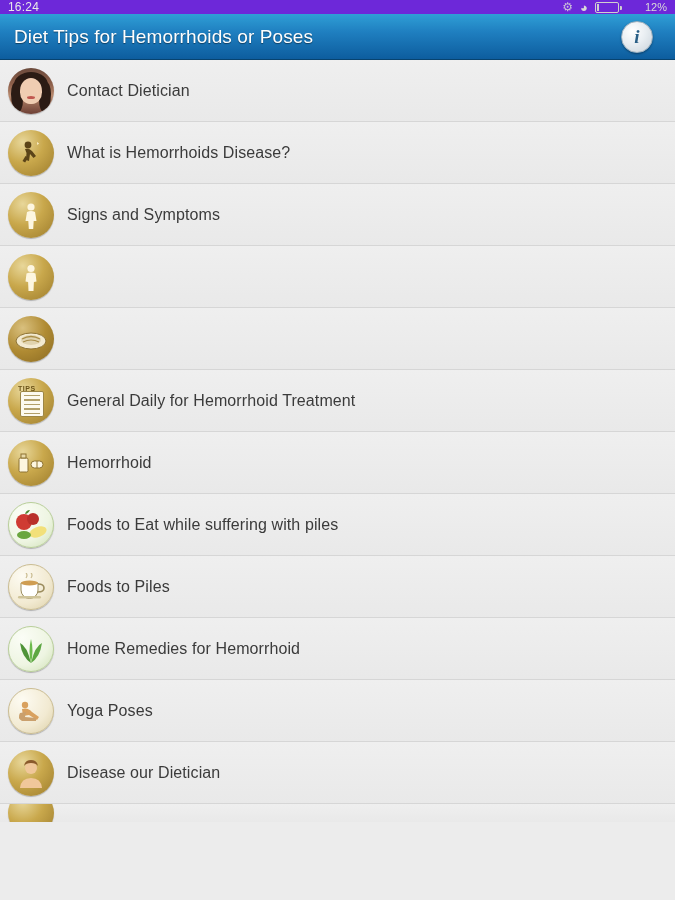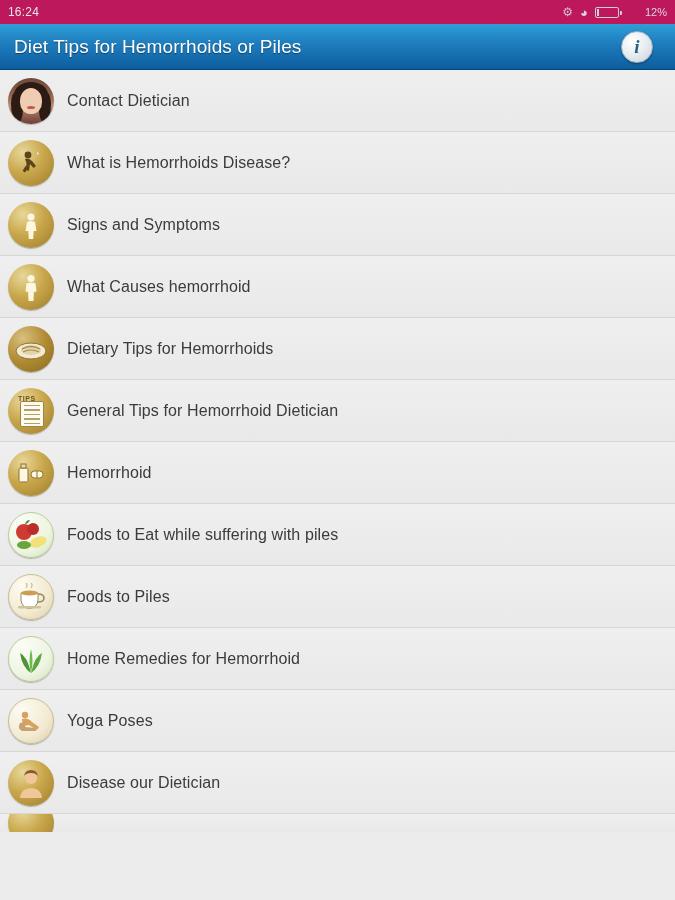--- a/index.html
+++ b/index.html
@@ -10,22 +10,22 @@
   body {
     width: 675px;
     height: 900px;
     overflow: hidden;
     font-family: "Liberation Sans", sans-serif;
     -webkit-font-smoothing: antialiased;
   }
 
   
   .statusbar {
-    height: 24px;
-    background: #be185d;
+    height: 14px;
+    background: #6d28d9;
     color: #ffffff;
     display: flex;
     align-items: center;
     padding: 0 8px;
     font-size: 12px;
     box-sizing: border-box;
   }
   .statusbar .clock {
     font-size: 12px;
     letter-spacing: 0.2px;
@@ -257,21 +257,21 @@
     <span class="si si-sync">⚙</span>
     <span class="si si-wifi">◕</span>
     <span class="battery">
         <span class="fill"></span>
       </span>
     <span class="batt-pct">12%</span>
   </span>
 </div>
 
 <div class="actionbar">
-  <div class="title">Diet Tips for Hemorrhoids or Piles</div>
+  <div class="title">Diet Tips for Hemorrhoids or Poses</div>
   <div class="info-btn">
     <span>i</span>
   </div>
 </div>
 
 <div class="list">
 
   <div class="row">
     <div class="av photo">
       <div class="hair"></div>
@@ -305,47 +305,45 @@
     <div class="label">Signs and Symptoms</div>
   </div>
 
   <div class="row">
     <div class="av gold">
       <svg width="30" height="30" viewBox="0 0 30 30">
         <circle cx="15" cy="6.5" r="3.6" fill="#fdf6e0"></circle>
         <path d="M10.5 11.5 q4.5 -2 9 0 l1 8 -2.6 0.4 -0.4 9 -5 0 -0.4 -9 -2.6 -0.4 z" fill="#fdf6e0"></path>
       </svg>
     </div>
-    <div class="label">What Causes hemorrhoid</div>
   </div>
 
   <div class="row">
     <div class="av gold-dark">
       <svg width="34" height="26" viewBox="0 0 34 26">
         <ellipse cx="17" cy="15" rx="15" ry="8" fill="#f3ead0" stroke="#8d7232" stroke-width="1"></ellipse>
         <ellipse cx="17" cy="14" rx="10" ry="5" fill="#e0d3ae"></ellipse>
         <path d="M8 13 q9 -5 18 0" stroke="#a98c45" stroke-width="1.4" fill="none"></path>
         <path d="M9 16 q8 -4 16 0" stroke="#a98c45" stroke-width="1.2" fill="none"></path>
       </svg>
     </div>
-    <div class="label">Dietary Tips for Hemorrhoids</div>
   </div>
 
   <div class="row">
     <div class="av gold">
       <div class="notepad">
           <i></i>
           <i></i>
           <i></i>
           <i></i>
           <i></i>
         </div>
       <div class="tips-badge">TIPS</div>
     </div>
-    <div class="label">General Tips for Hemorrhoid Dietician</div>
+    <div class="label">General Daily for Hemorrhoid Treatment</div>
   </div>
 
   <div class="row">
     <div class="av gold">
       <svg width="32" height="26" viewBox="0 0 32 26">
         <rect x="4" y="8" width="9" height="14" rx="1.5" fill="#fdf6e0" stroke="#8d7232"></rect>
         <rect x="6" y="4" width="5" height="4" fill="#e8d9a8" stroke="#8d7232"></rect>
         <rect x="16" y="11" width="12" height="7" rx="3.5" fill="#fdf6e0" stroke="#8d7232"></rect>
         <line x1="22" y1="11" x2="22" y2="18" stroke="#8d7232"></line>
       </svg>

